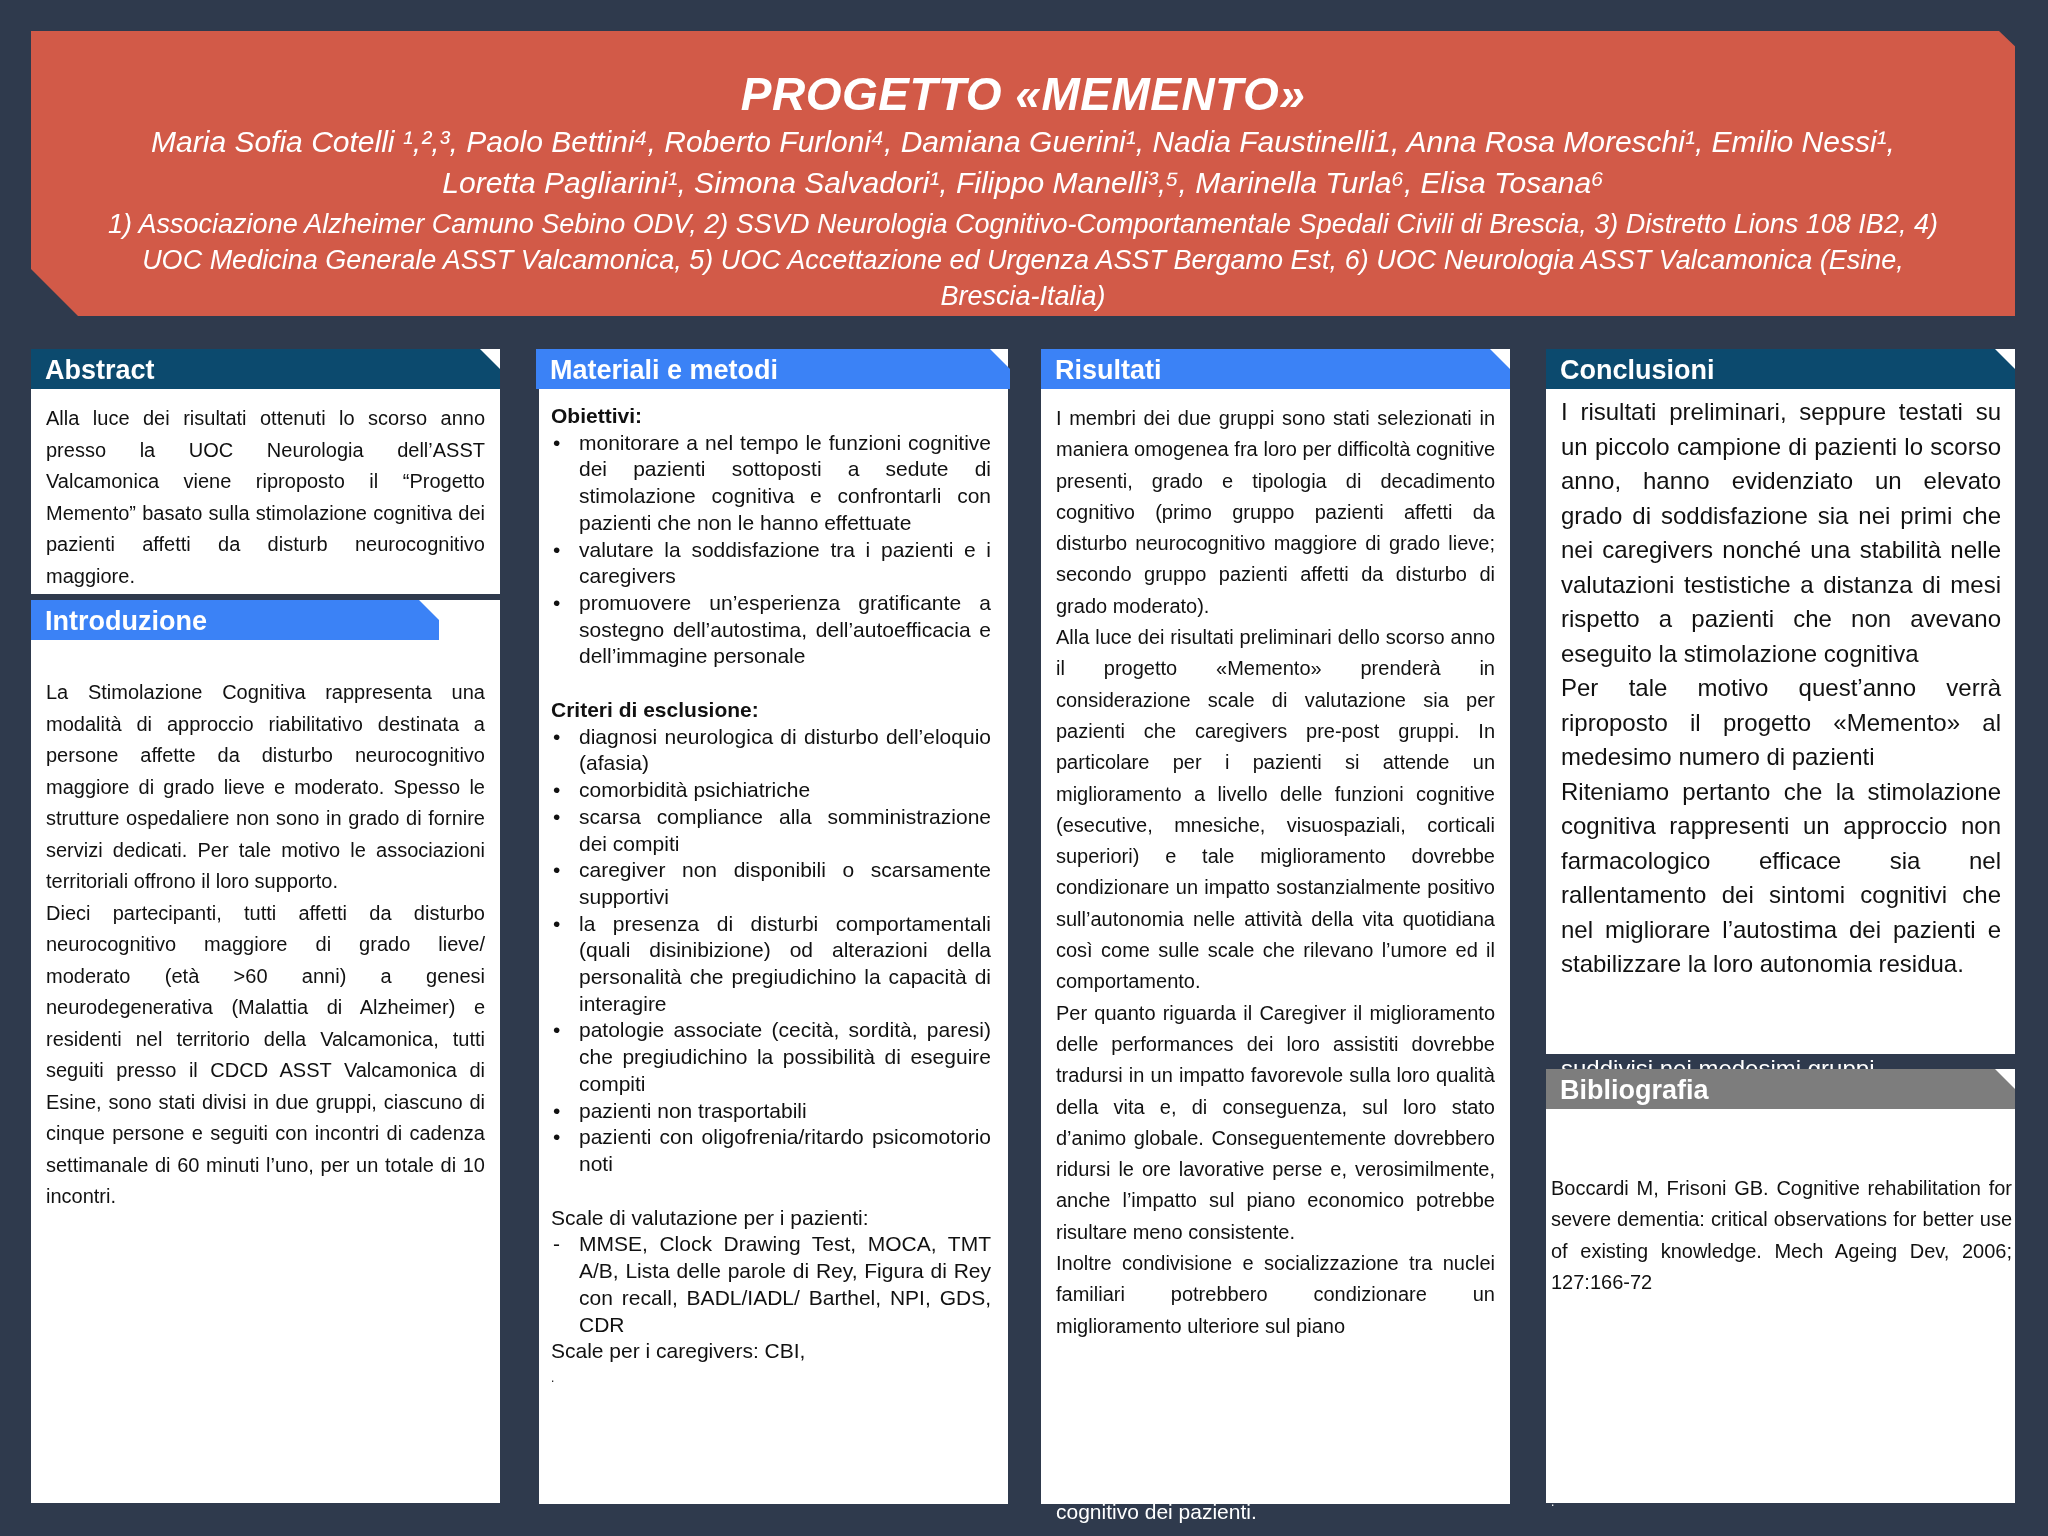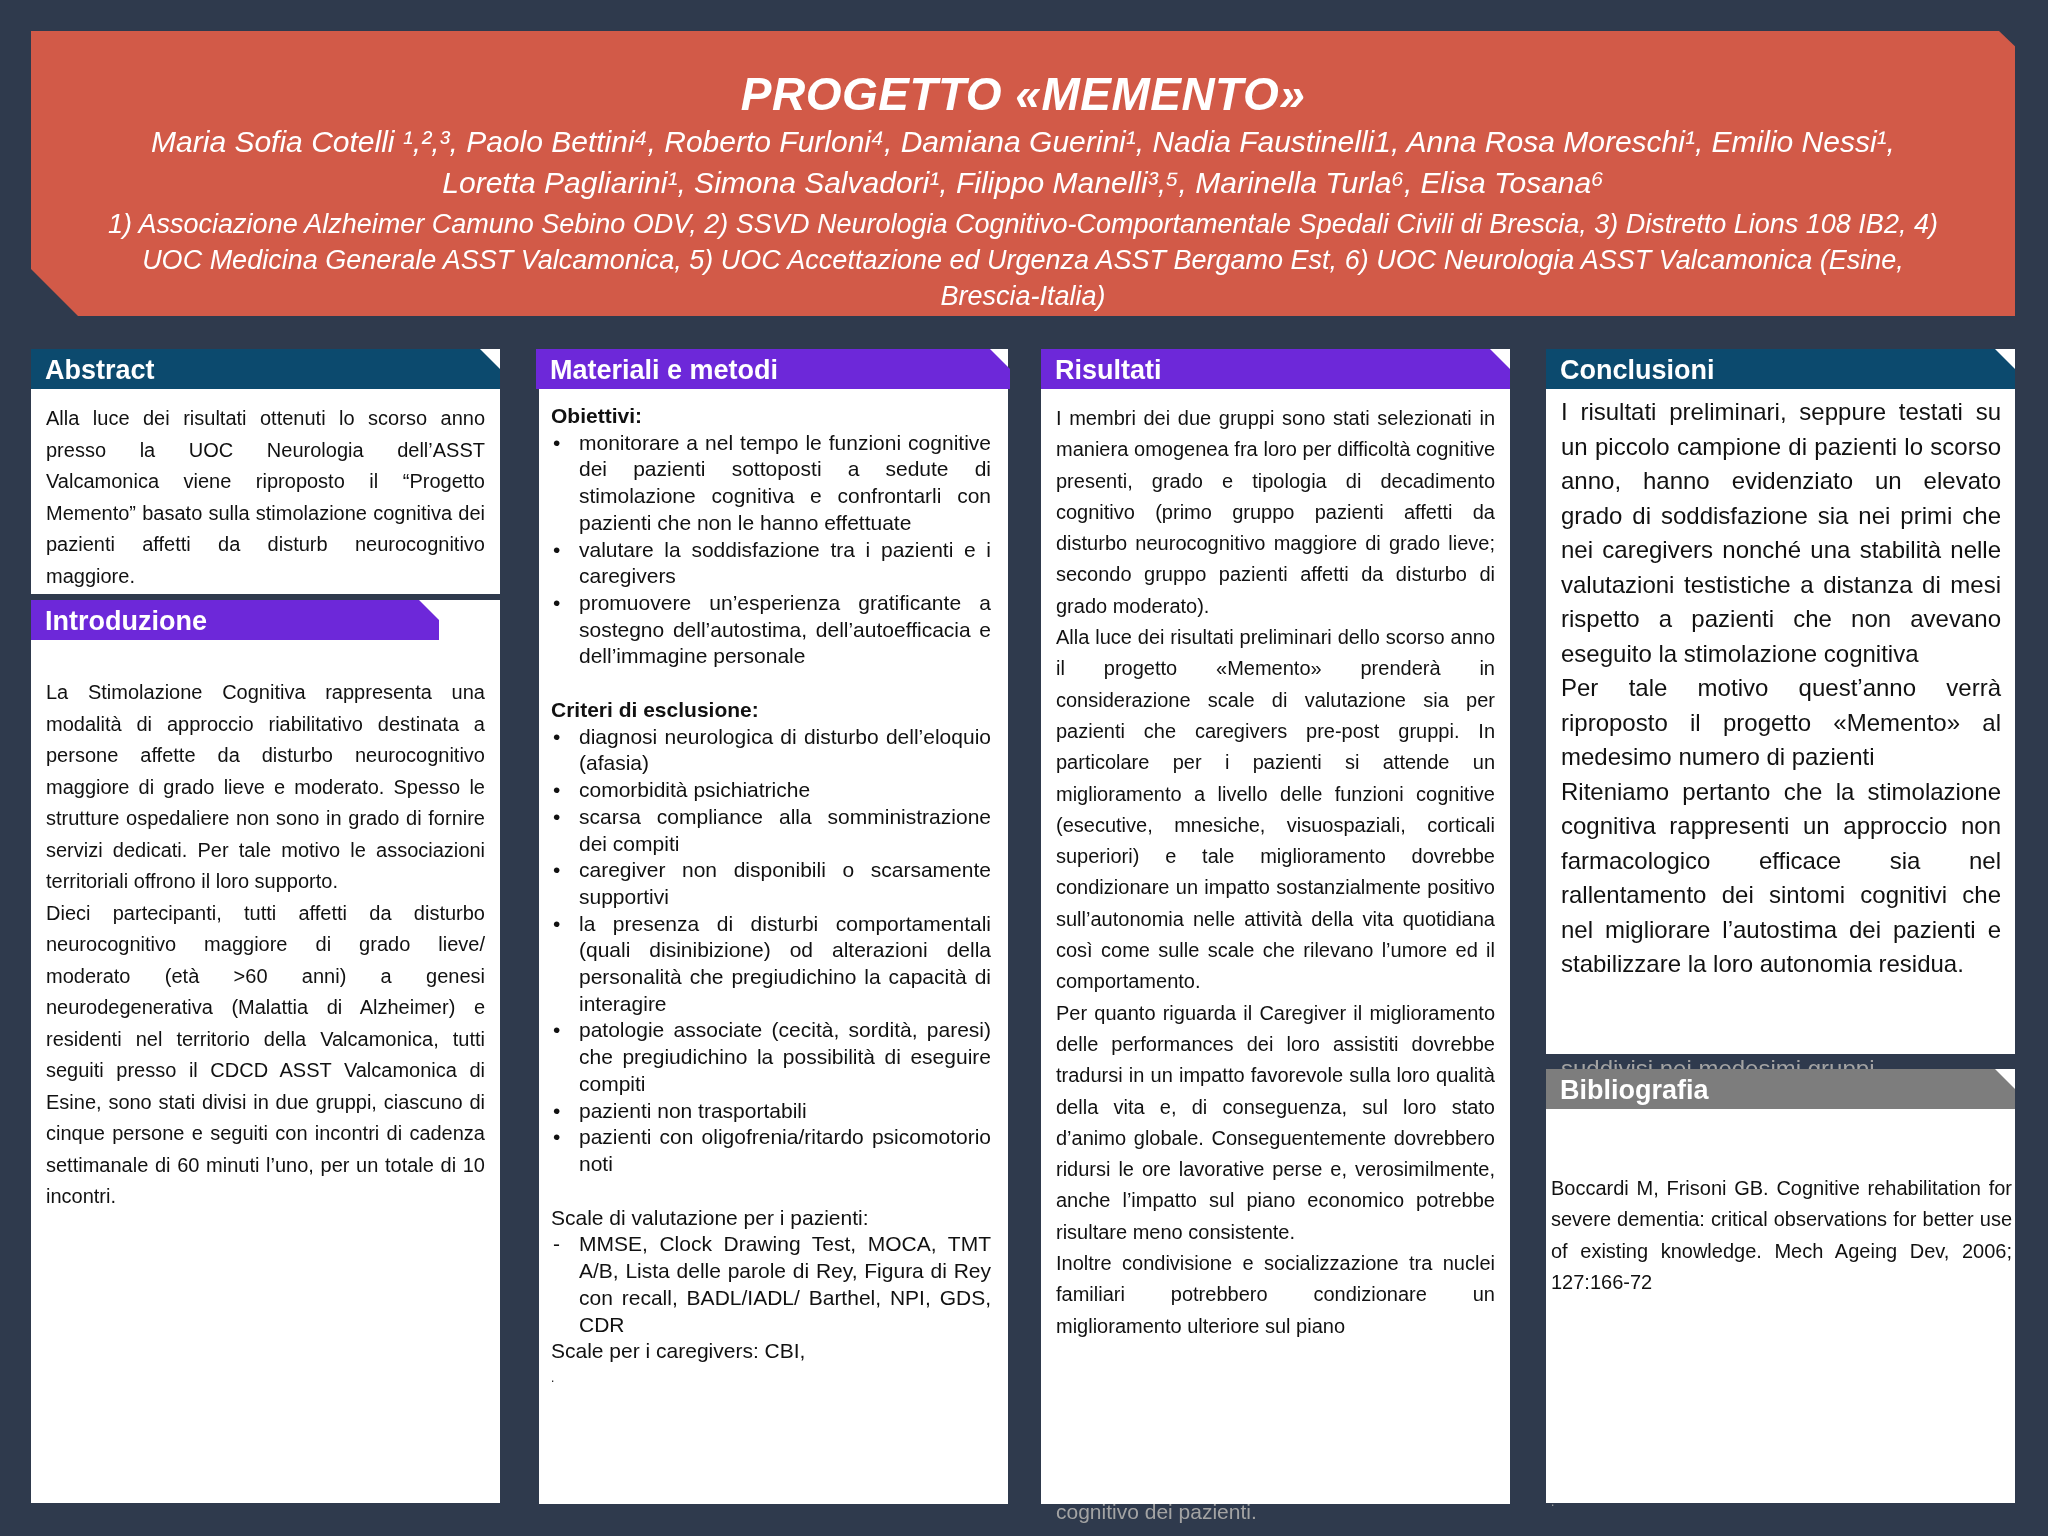--- a/index.html
+++ b/index.html
@@ -16,33 +16,33 @@
   .authors { position: absolute; top: 90px; left: 80px; right: 80px; font-size: 30px; line-height: 41px; }
   .affil { position: absolute; top: 175px; left: 60px; right: 60px; font-size: 27px; line-height: 36px; }
 
   .panel { position: absolute; background: #fff; }
   .phead {
     position: absolute; color: #fff; font-weight: bold; font-size: 27px; padding-left: 14px;
     height: 40px; line-height: 42px;
   }
   .phead.notch { clip-path: polygon(0 0, calc(100% - 20px) 0, 100% 20px, 100% 100%, 0 100%); }
   .blue { background: #0c4a6e; }
-  .purple { background: #6d28d9; }
+  .purple { background: #3b82f6; }
   .gray { background: #7d7d7d; }
 
   .ptext { position: absolute; font-size: 20px; line-height: 31.5px; color: #111; text-align: justify; }
   .mtext { font-size: 21px; line-height: 26.7px; }
   .mtext ul { list-style: none; }
   .mtext li { position: relative; padding-left: 28px; text-align: justify; }
   .mtext li::before { content: "•"; position: absolute; left: 2px; }
   .mtext .dash::before { content: "-"; }
   .sub { font-weight: bold; }
   .gap { height: 27px; }
   .para { display: block; }
-  .overflow { color: #a3a3a3; position: absolute; font-size: 21px; }
+  .overflow { color: #ffffff; position: absolute; font-size: 21px; }
 </style>
 </head>
 <body>
 
 <div class="header">
   <div class="title">PROGETTO «MEMENTO»</div>
   <div class="authors">Maria Sofia Cotelli ¹,²,³, Paolo Bettini⁴, Roberto Furloni⁴, Damiana Guerini¹, Nadia Faustinelli1, Anna Rosa Moreschi¹, Emilio Nessi¹, Loretta Pagliarini¹, Simona Salvadori¹, Filippo Manelli³,⁵, Marinella Turla⁶, Elisa Tosana⁶</div>
   <div class="affil">1) Associazione Alzheimer Camuno Sebino ODV, 2) SSVD Neurologia Cognitivo-Comportamentale Spedali Civili di Brescia, 3) Distretto Lions 108 IB2, 4) UOC Medicina Generale ASST Valcamonica, 5) UOC Accettazione ed Urgenza ASST Bergamo Est, 6) UOC Neurologia ASST Valcamonica (Esine, Brescia-Italia)</div>
 </div>
 

